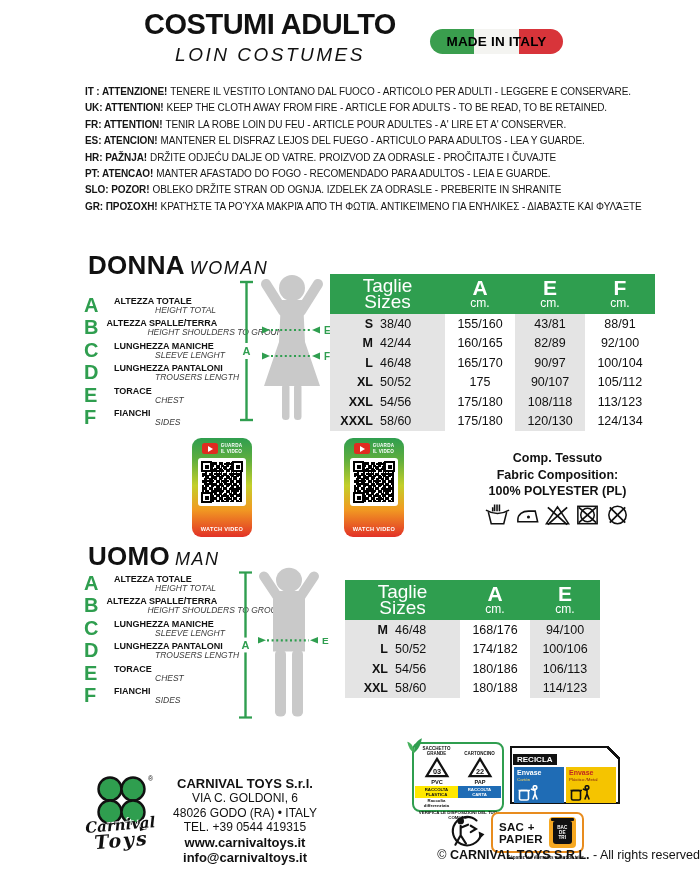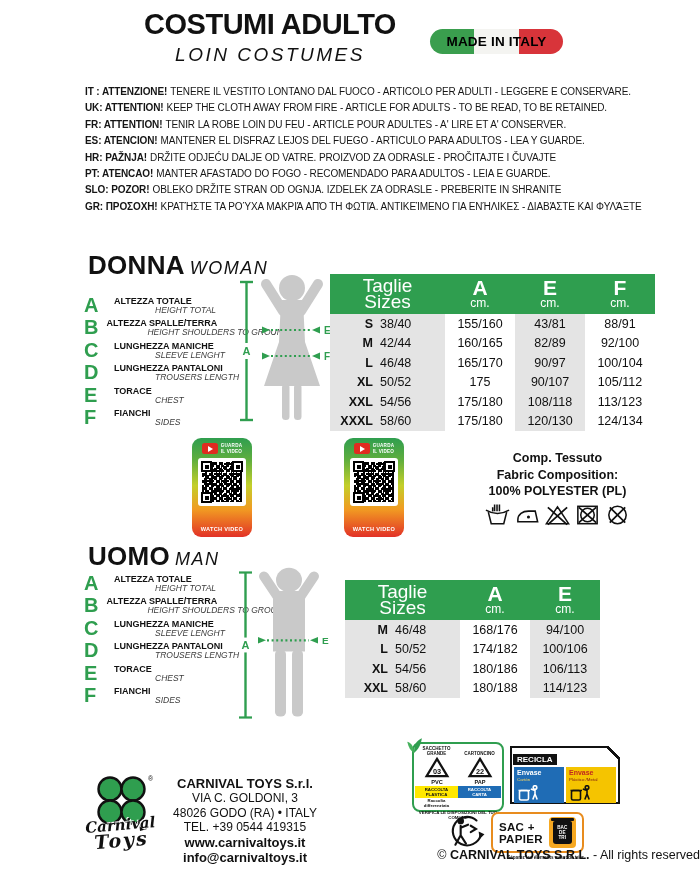--- a/index.html
+++ b/index.html
@@ -523,21 +523,21 @@
       <text x="64" y="9" font-size="7" fill="#111">®</text>
     </svg>
     <div class="logo-script">
       <span class="l1">Carnival</span>
       <span class="l2">Toys</span>
     </div>
   </div>
 
   <div class="address">
     <div class="addr-name">CARNIVAL TOYS S.r.l.</div>
-    <div class="addr-line">VIA C. GOLDONI, 3</div>
+    <div class="addr-line">VIA C. GOLDONI, 6</div>
     <div class="addr-line">48026 GODO (RA) • ITALY</div>
     <div class="addr-line">TEL. +39 0544 419315</div>
     <div class="addr-strong">www.carnivaltoys.it</div>
     <div class="addr-strong">info@carnivaltoys.it</div>
   </div>
 
   <div class="eco-box">
     <svg class="eco-leaf" width="18" height="18" viewBox="0 0 16 16">
       <path d="M8 15 C8 8 10 4 15 2 C14 8 12 12 8 15 Z" fill="#2f9e4f"></path>
       <path d="M8 15 C8 10 6 6 2 5 C3 10 5 13 8 15 Z" fill="#47b25e"></path>

